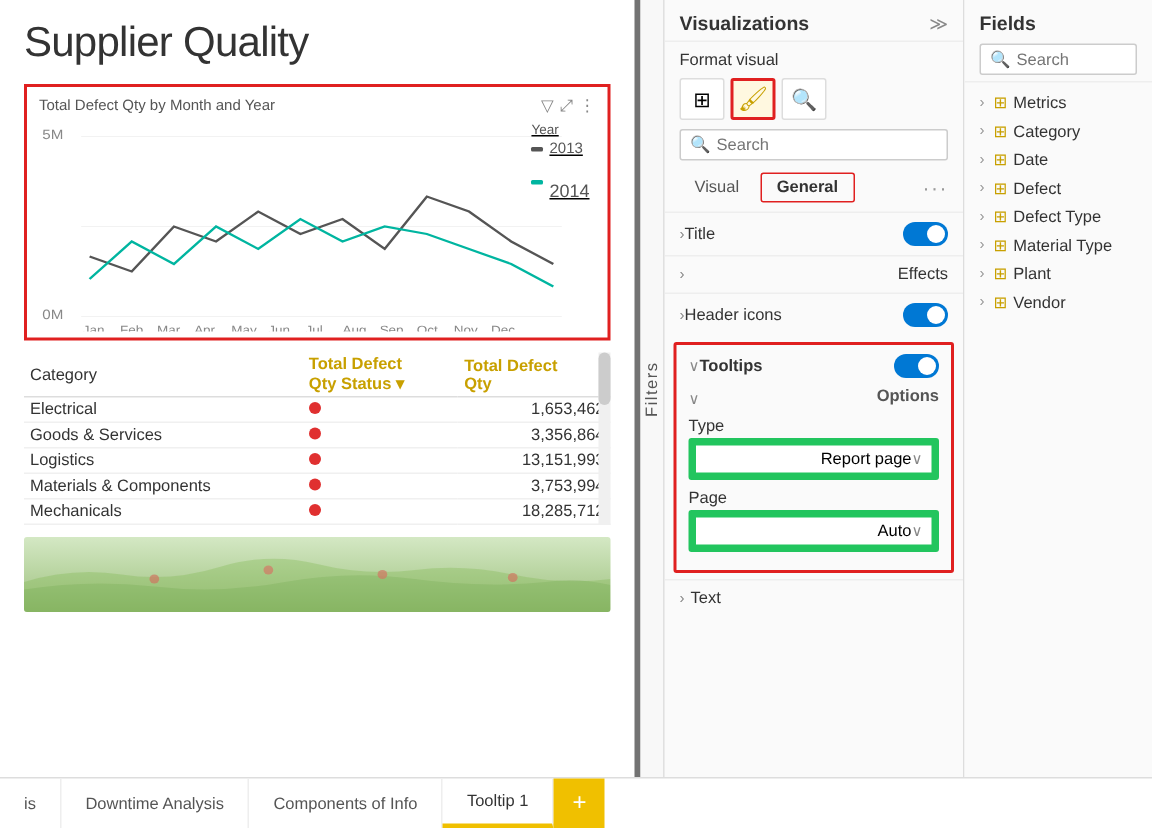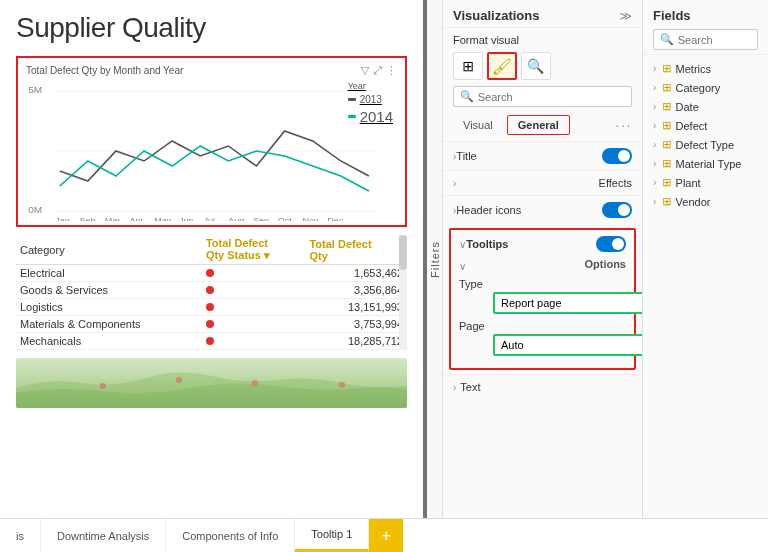--- a/index.html
+++ b/index.html
@@ -377,31 +377,30 @@
     }
 
     .viz-field-label {
       font-size: 11px;
       color: #333;
       margin-bottom: 2px;
     }
 
     .viz-dropdown {
       width: 100%;
-      border: 2px solid #22c55e;
+      border: 5px solid #22c55e;
       background: #fff;
       border-radius: 2px;
       padding: 3px 6px;
       font-size: 11px;
       display: flex;
-      justify-content: space-between;
+      justify-content: flex-end;
       align-items: center;
       cursor: pointer;
       margin-bottom: 6px;
-      margin-left: 34px;
     }
 
     .dropdown-arrow {
       font-size: 10px;
       color: #888;
     }
 
     
     .viz-text-section {
       border-top: 1px solid #eee;
@@ -569,21 +568,21 @@
 
         
         <div class="legend">
           <div style="font-size:9px; color:#555; margin-bottom:3px;">Year</div>
           <div class="legend-item">
             <div class="legend-dot" style="background:#555;"></div>
             <span style="font-size:10px; color:#555;">2013</span>
           </div>
           <div class="legend-item">
             <div class="legend-dot" style="background:#00b5a0;"></div>
-            <span style="font-size:15px; color:#555;">2014</span>
+            <span style="font-size:12px; color:#555;margin-top:12px;">2014</span>
           </div>
         </div>
       </div>
     </div>
 
     <div class="table-widget">
       <div class="table-scroll-area">
         <table>
           <thead>
             <tr>

